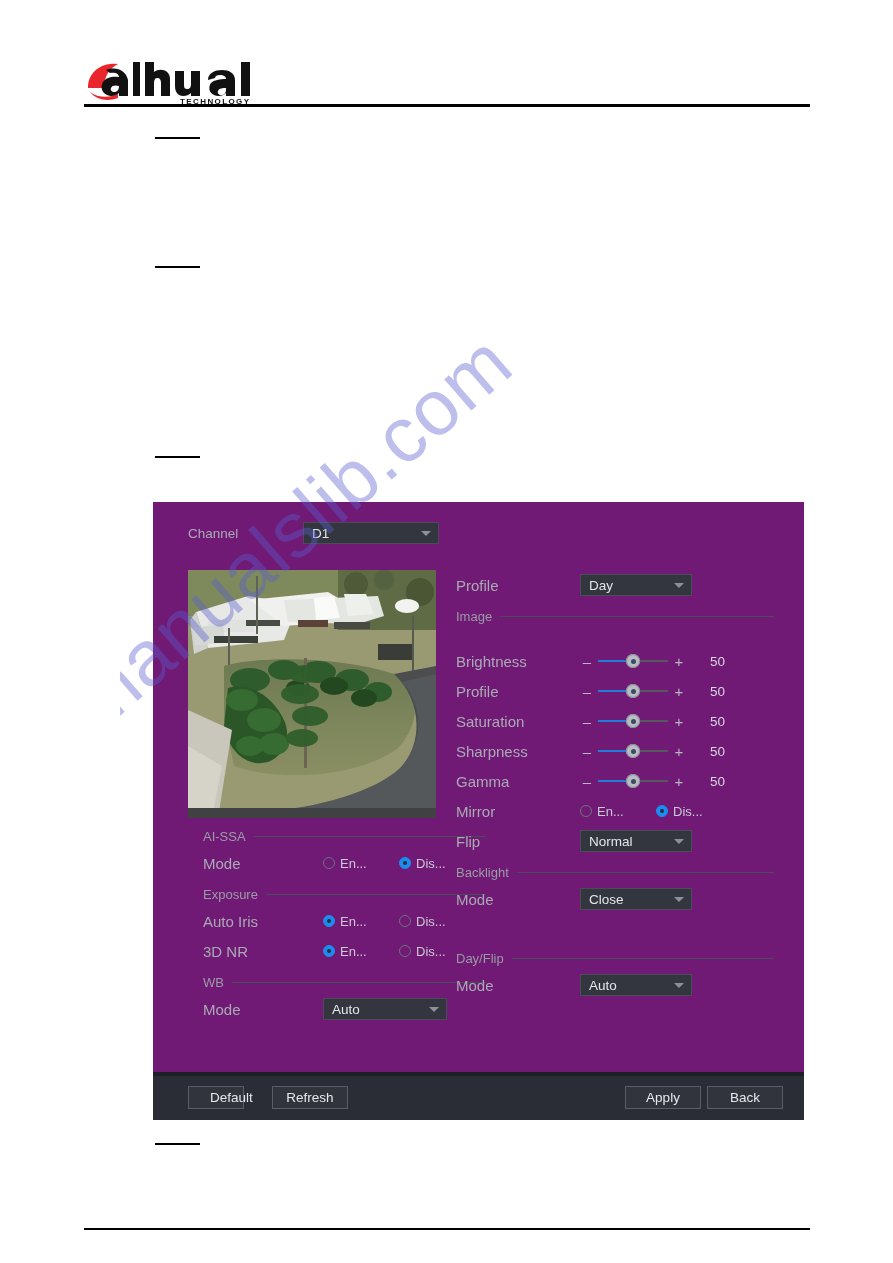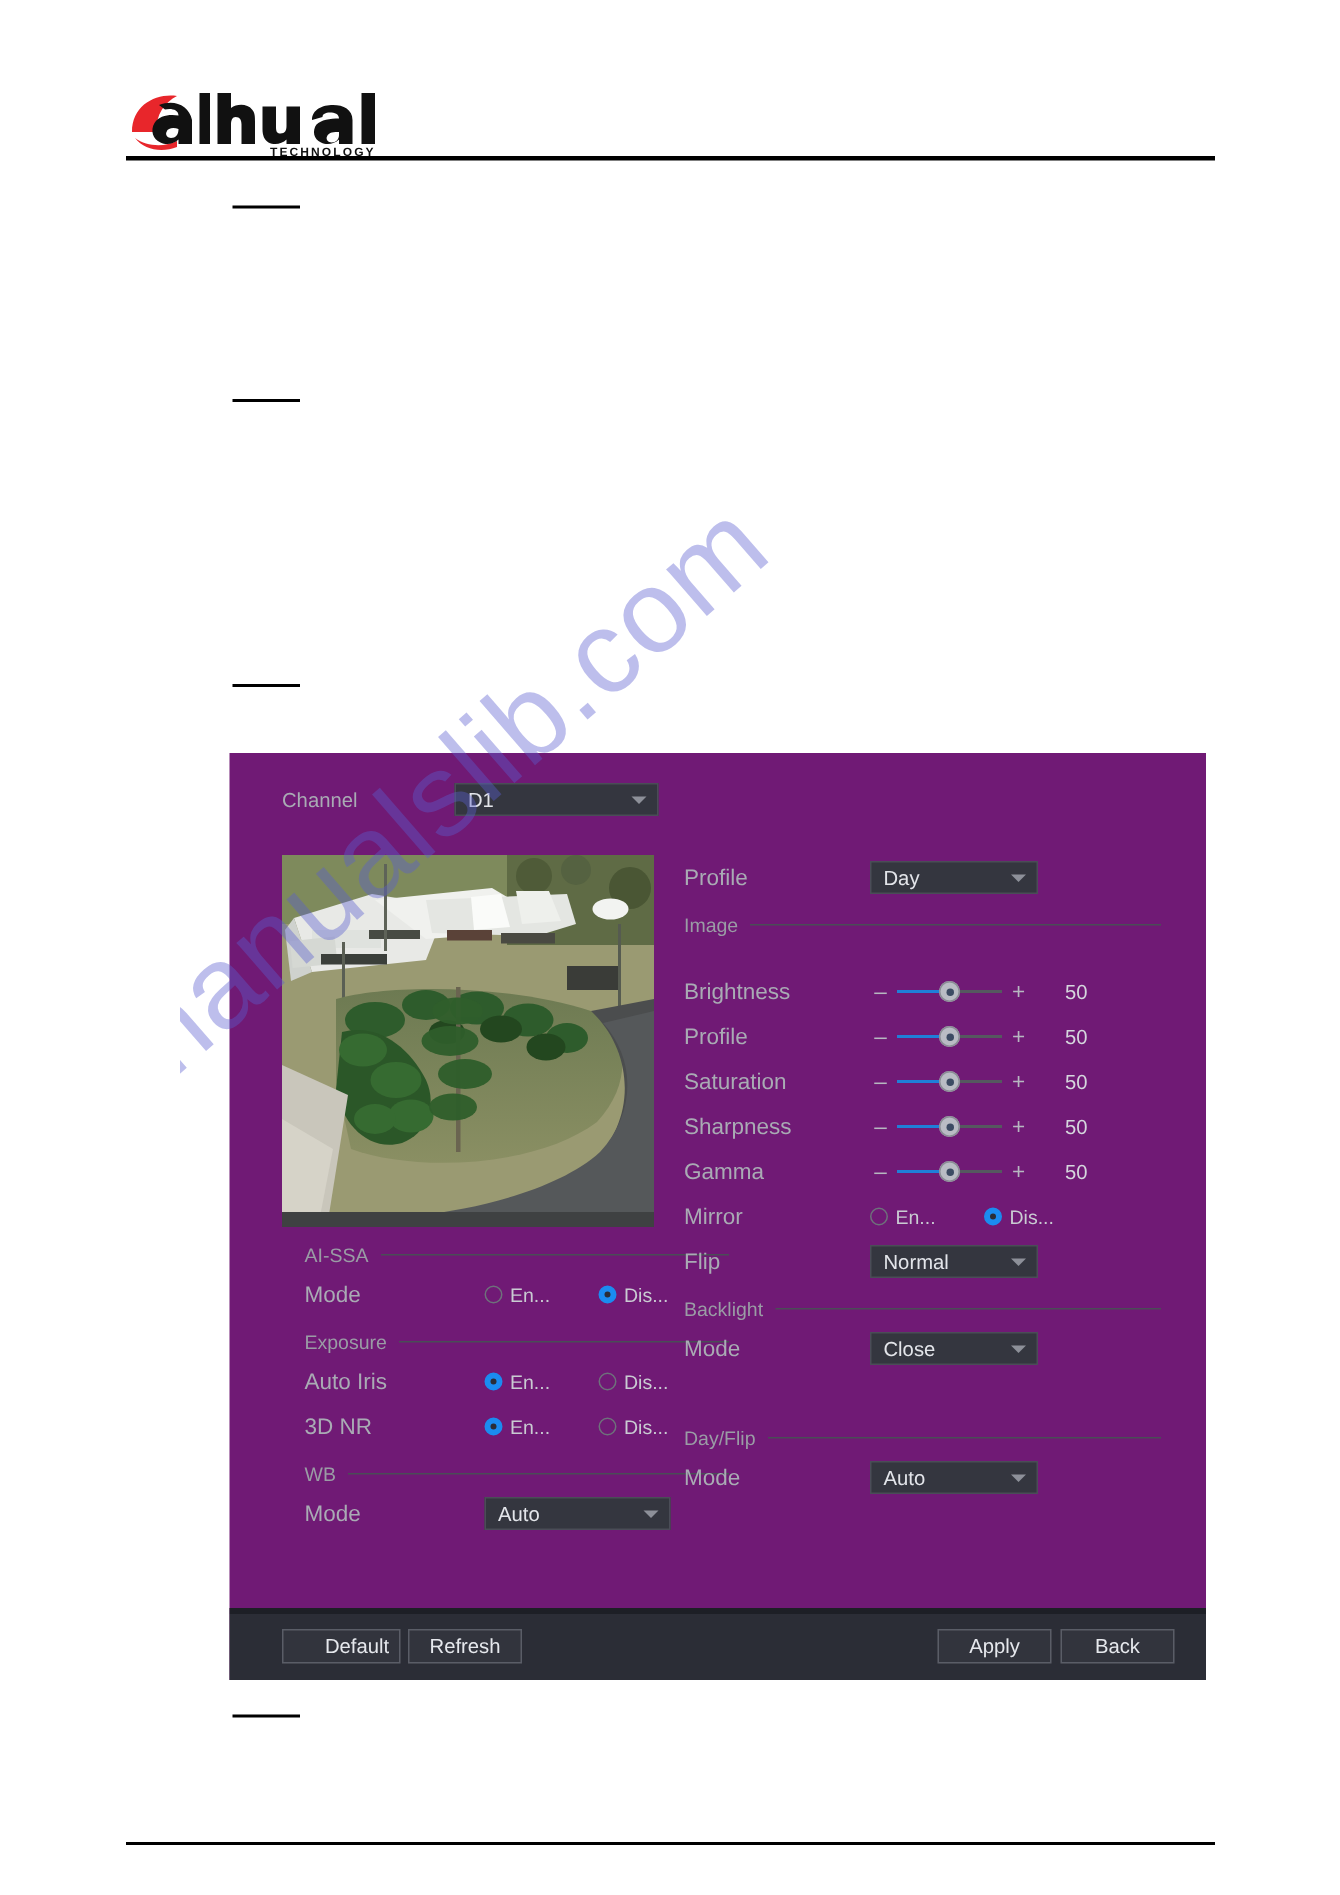--- a/index.html
+++ b/index.html
@@ -302,21 +302,21 @@
     height: 23px;
     line-height: 21px;
     text-align: center;
     border: 1px solid #5a5d67;
     background: #32343d;
     color: #e6e8ed;
     font-size: 13.5px;
     box-sizing: border-box;
     cursor: pointer;
   }
-  .btn-default { left: 35px;  width: 79px; padding-left: 21px; }
+  .btn-default { left: 35px;  width: 56px; padding-left: 21px; }
   .btn-refresh { left: 119px; width: 76px; }
   .btn-apply   { left: 472px; width: 76px; }
   .btn-back    { left: 554px; width: 76px; }
 </style>
 </head>
 <body>
 
 <div class="page">
 
   <div class="logo-wrap">

